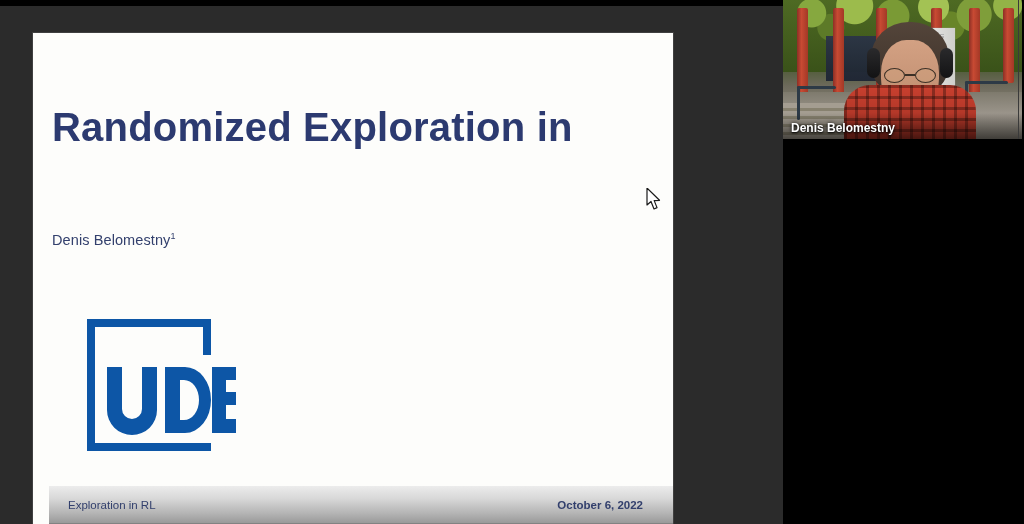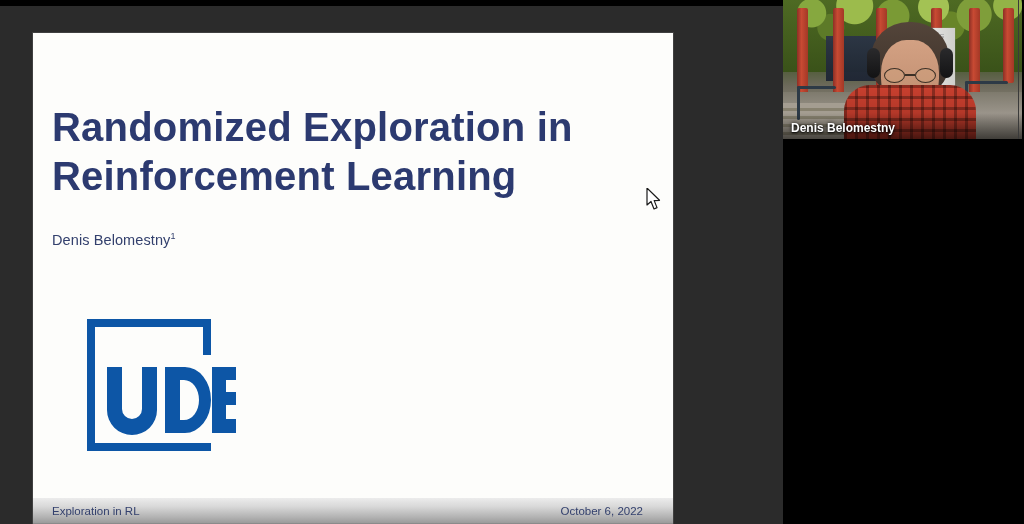--- a/index.html
+++ b/index.html
@@ -55,29 +55,29 @@
 
   
   #logo {
     position:absolute; left:48px; top:282px;
     width:155px; height:140px;
   }
   #logo svg { display:block; width:100%; height:100%; }
 
   
   #footer {
-    position:absolute; left:0; right:0; bottom:0; height:26px;
+    position:absolute; left:16px; right:0; bottom:0; height:38px;
     background:linear-gradient(to bottom,#ececec 0%,#d9d9d9 32%,#b4b4b4 72%,#9a9a9a 97%,#6f6f6f 100%);
   }
   #footer .ft {
     position:absolute; top:50%; transform:translateY(-50%);
     color:#33406d; font-size:11.5px;
   }
   #footer .ft-left  { left:19px; }
-  #footer .ft-right { right:30px; font-weight:normal; }
+  #footer .ft-right { right:30px; font-weight:bold; }
 
   
   #cursor { position:absolute; left:646px; top:182px; width:16px; height:22px; }
 
   
   #rail { position:absolute; left:783px; top:0; width:241px; height:524px; background:#000; }
   #cam  { position:absolute; left:0; top:0; width:239px; height:139px; overflow:hidden; background:#16200f; }
   #cam .scene { position:absolute; inset:0; }
 
   .sky { position:absolute; left:0; top:0; width:100%; height:100%;
@@ -152,21 +152,20 @@
 <div id="root">
 
   <div id="stage">
 
     <div id="slide">
 
       <div class="slide-body">
 
         <div id="title">
           <span class="ln">Randomized Exploration in</span>
-          <span class="ln">Reinforcement Learning</span>
         </div>
 
         <div id="author">
           <span>Denis Belomestny</span><sup>1</sup>
         </div>
 
 
         <div id="logo">
           <svg viewBox="0 0 155 140" aria-hidden="true">
 

